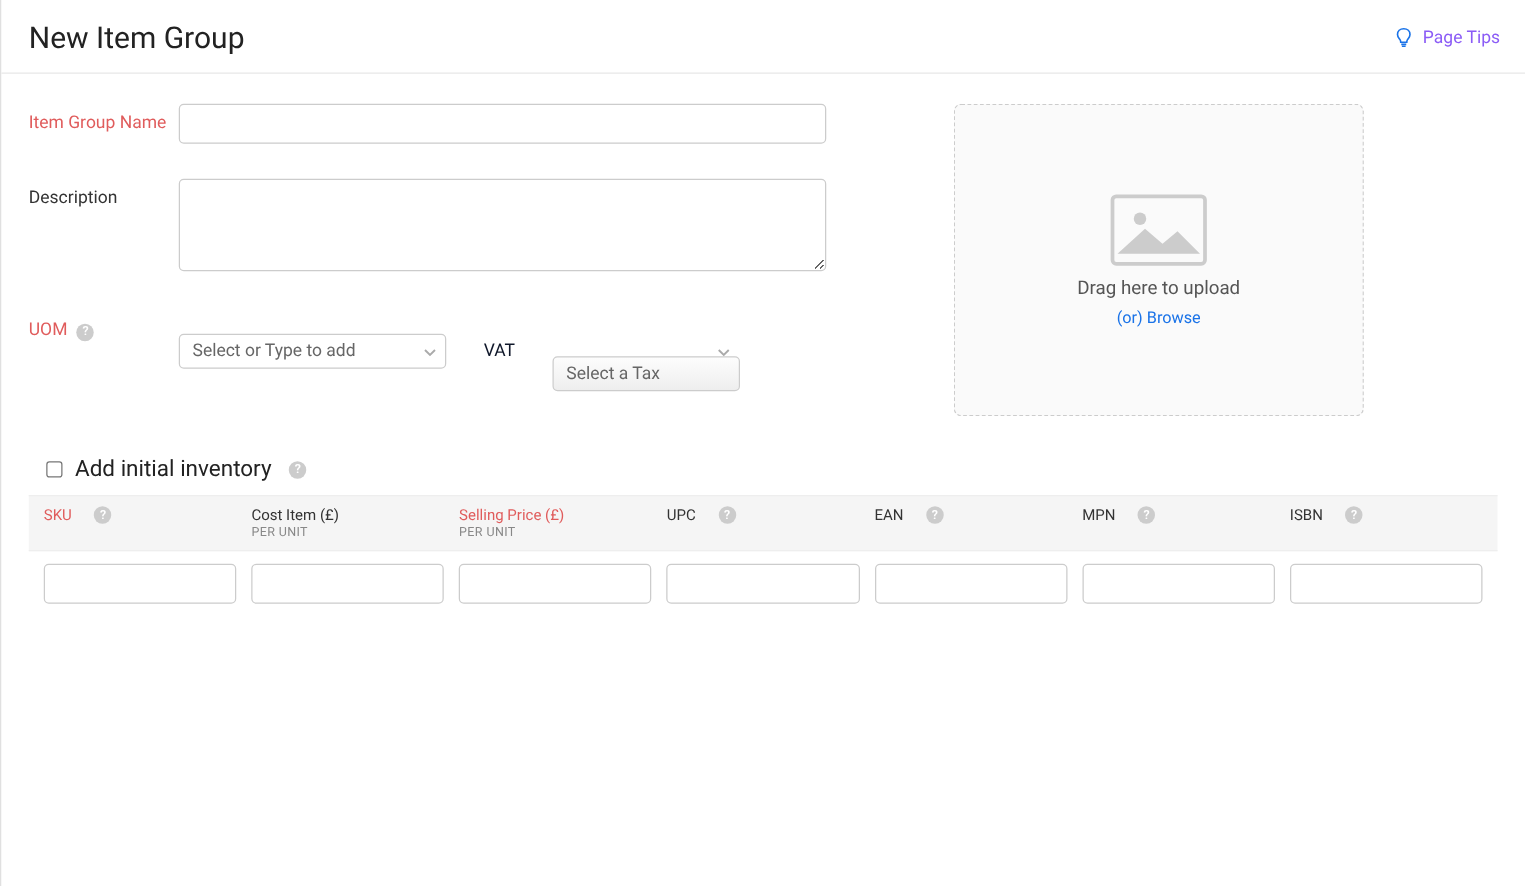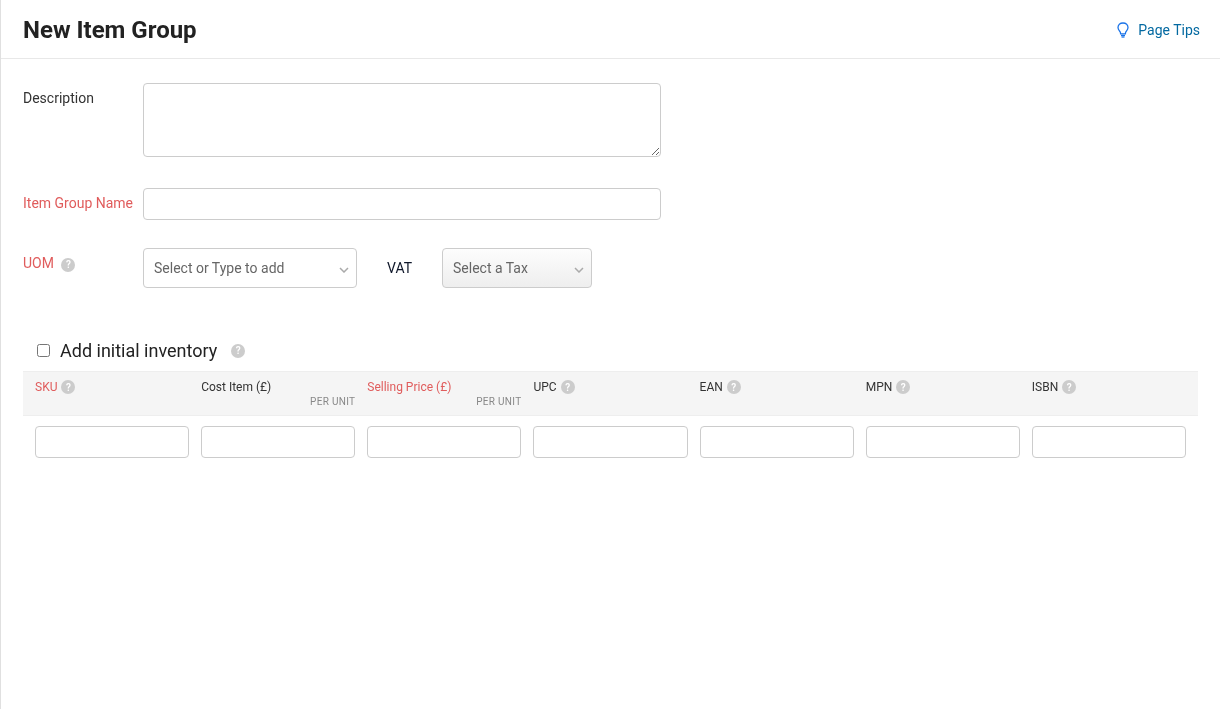--- a/index.html
+++ b/index.html
@@ -15,28 +15,28 @@
 .page { padding: 0; }
 .header {
   display: flex;
   justify-content: space-between;
   align-items: center;
   padding: 16px 20px 14px 22px;
   border-bottom: 1px solid #e8e8e8;
 }
 .title {
   font-size: 24px;
-  font-weight: 700;
+  font-weight: 400;
   color: #222;
 }
 .page-tips {
   display: flex;
   align-items: center;
   gap: 8px;
-  color: #0369a1;
+  color: #8b5cf6;
   font-size: 14px;
   cursor: pointer;
 }
 .page-tips svg { stroke: #1a73e8; }
 .content { padding: 24px 22px 0 22px; position: relative; }
 .form-top {
   display: flex;
   gap: 80px;
 }
 .form-left { flex: 1; max-width: 660px; }
@@ -65,29 +65,30 @@
 }
 .text-input { height: 32px; max-width: 518px; }
 .textarea-input { height: 74px; resize: vertical; max-width: 518px; }
 .uom-row {
   display: flex;
   align-items: center;
   gap: 24px;
 }
 .uom-row .select-wrap { position: relative; }
 .select-box {
-  height: 40px;
+  height: 28px;
   padding-right: 30px;
   color: #666;
   cursor: pointer;
   display: inline-flex;
   align-items: center;
 }
 .select-box.grey-bg {
   background: linear-gradient(#fdfdfd,#eeeeee);
+  margin-top: 36px;
 }
 .select-wrap .chevron {
   position: absolute;
   right: 8px;
   top: 50%;
   transform: translateY(-50%);
   pointer-events: none;
   color: #999;
 }
 .uom-sel { width: 214px; }
@@ -164,23 +165,23 @@
 }
 .table-body-row {
   display: flex;
   padding: 10px 6px;
 }
 .col {
   flex: 1;
   padding: 0 6px;
 }
 .col-sku { flex: 1; }
-.th-label { font-size: 12px; color: #333; display: flex; align-items: center; gap: 0; }
+.th-label { font-size: 12px; color: #333; display: flex; align-items: center; gap: 14px; }
 .th-label.red { color: #e05c5c; }
-.th-sub { font-size: 10px; color: #888; margin-top: 2px; letter-spacing: 0.3px; text-align: right; }
+.th-sub { font-size: 10px; color: #888; margin-top: 2px; letter-spacing: 0.3px; }
 .cell-input {
   width: 100%;
   height: 32px;
   border: 1px solid #ccc;
   border-radius: 4px;
   padding: 4px 8px;
   font-size: 13px;
   font-family: inherit;
 }
 .footer {
@@ -221,30 +222,30 @@
       </svg>
       <span>Page Tips</span>
     </div>
   </div>
 
   <div class="content">
     <div class="form-top">
       <div class="form-left">
 
         <div class="form-row">
+          <div class="form-label required">Item Group Name</div>
+          <div class="form-field">
+            <input type="text" class="text-input" value="" style="">
+          </div>
+        </div>
+
+        <div class="form-row">
           <div class="form-label">Description</div>
           <div class="form-field">
             <textarea class="textarea-input" style=""></textarea>
-          </div>
-        </div>
-
-        <div class="form-row">
-          <div class="form-label required">Item Group Name</div>
-          <div class="form-field">
-            <input type="text" class="text-input" value="" style="">
           </div>
         </div>
 
         <div class="form-row">
           <div class="form-label required">
             <span>UOM</span>
             <span class="help-icon">?</span>
           </div>
           <div class="form-field uom-row">
             <div class="select-wrap">
@@ -266,20 +267,29 @@
                 <svg width="10" height="6" viewBox="0 0 10 6">
                     <path d="M1 1 L5 5 L9 1" fill="none" stroke="#aaa" stroke-width="1.5"></path>
                   </svg>
               </span>
             </div>
           </div>
         </div>
 
       </div>
 
+      <div class="upload-zone">
+        <svg width="78" height="58" viewBox="0 0 78 58">
+          <rect x="2" y="2" width="74" height="54" rx="3" fill="none" stroke="#ccc" stroke-width="3"></rect>
+          <circle cx="24" cy="20" r="5" fill="#ccc"></circle>
+          <path d="M6 48 L28 28 L42 40 L54 30 L72 48 Z" fill="#ccc"></path>
+        </svg>
+        <div class="upload-main">Drag here to upload</div>
+        <div class="upload-browse">(or) Browse</div>
+      </div>
     </div>
 
 
     <div class="inv-row">
       <input type="checkbox" class="chk-plain" style="">
       <span class="inv-label">Add initial inventory</span>
       <span class="help-icon">?</span>
     </div>
 
     <div class="table">

